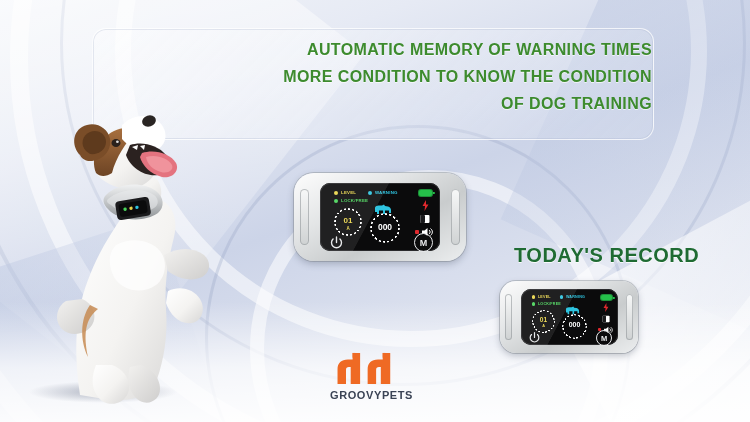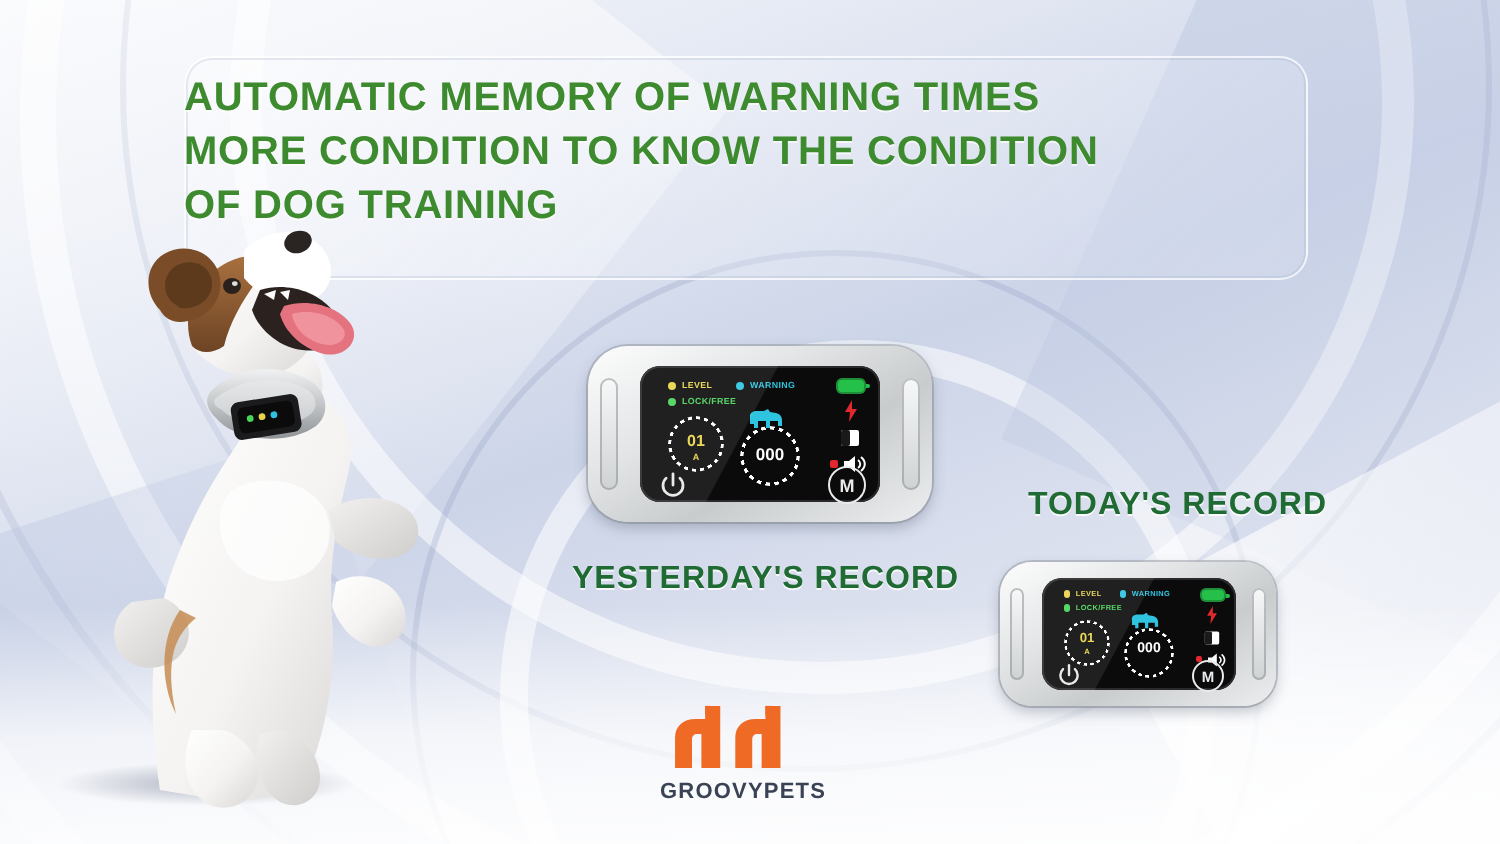--- a/index.html
+++ b/index.html
@@ -39,22 +39,22 @@
   
   .head-panel{
     position:absolute;left:92px;top:28px;width:560px;height:110px;
     border-radius:14px;
     background:linear-gradient(135deg,rgba(255,255,255,.42),rgba(226,232,245,.25));
     border:1px solid rgba(255,255,255,.7);
     box-shadow:0 0 0 1px rgba(160,172,200,.25) inset;
   }
   .headline{
     position:absolute;left:92px;top:36px;width:560px;
-    text-align:left;color:#3d8b2e;
-    font-weight:bold;font-size:20px;line-height:27px;
+    text-align:right;color:#3d8b2e;
+    font-weight:bold;font-size:16px;line-height:27px;
     letter-spacing:.4px;
     text-shadow:0 1px 0 rgba(255,255,255,.65);
   }
   .headline div{white-space:nowrap;}
 
   
   .dog-wrap{position:absolute;left:18px;top:95px;width:215px;height:310px;}
   .dog-shadow{
     position:absolute;left:10px;bottom:2px;width:150px;height:22px;
     background:radial-gradient(ellipse at center,rgba(90,100,125,.45),rgba(90,100,125,0) 70%);
@@ -375,22 +375,21 @@
     <svg class="btn-glyph" style="left:28px;top:50px;width:13px;height:13px;" viewBox="0 0 24 24">
       <path d="M12 3 L12 12" stroke="#e9eaec" stroke-width="2.2" stroke-linecap="round" fill="none"></path>
       <path d="M6.5 6.5 A8 8 0 1 0 17.5 6.5" stroke="#e9eaec" stroke-width="2.2" stroke-linecap="round" fill="none"></path>
     </svg>
     <div class="btn-glyph" style="left:96px;top:49px;width:14px;height:14px;border:1.2px solid #e9eaec;border-radius:50%;
                 display:flex;align-items:center;justify-content:center;font-size:7.5px;font-weight:bold;">
       <span>M</span>
     </div>
   </div>
 
-  <div class="caption" style="left:286px;top:281px;font-size:16px;">YESTERDAY'S RECORD</div>
-  <div class="caption" style="left:514px;top:244px;font-size:16px;">TODAY'S RECORD</div>
+  <div class="caption" style="left:514px;top:244px;font-size:20px;">TODAY'S RECORD</div>
 
   <div class="logo">
     <svg class="logo-mark" viewBox="0 0 78 34">
       <path d="M8 34 L8 18 C8 12 12 8 19 8 L24 8 L24 1 L32 1 L32 34 L22 34
                L22 16 L20 16 C18 16 17 17 17 19 L17 34 Z" fill="#ef6a24"></path>
       <path d="M40 34 L40 18 C40 12 44 8 51 8 L56 8 L56 1 L64 1 L64 34 L54 34
                L54 16 L52 16 C50 16 49 17 49 19 L49 34 Z" fill="#ef6a24"></path>
       <rect x="24" y="1" width="3" height="5" fill="#ef6a24"></rect>
       <rect x="56" y="1" width="3" height="5" fill="#ef6a24"></rect>
     </svg>

